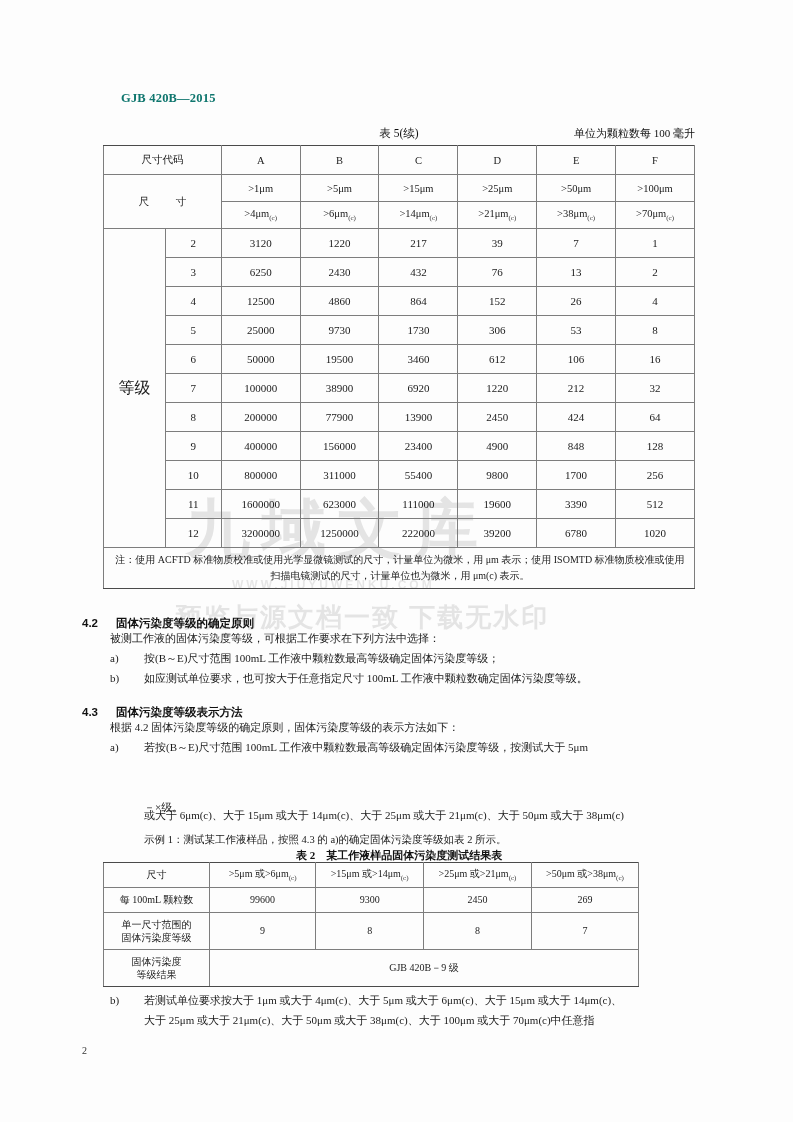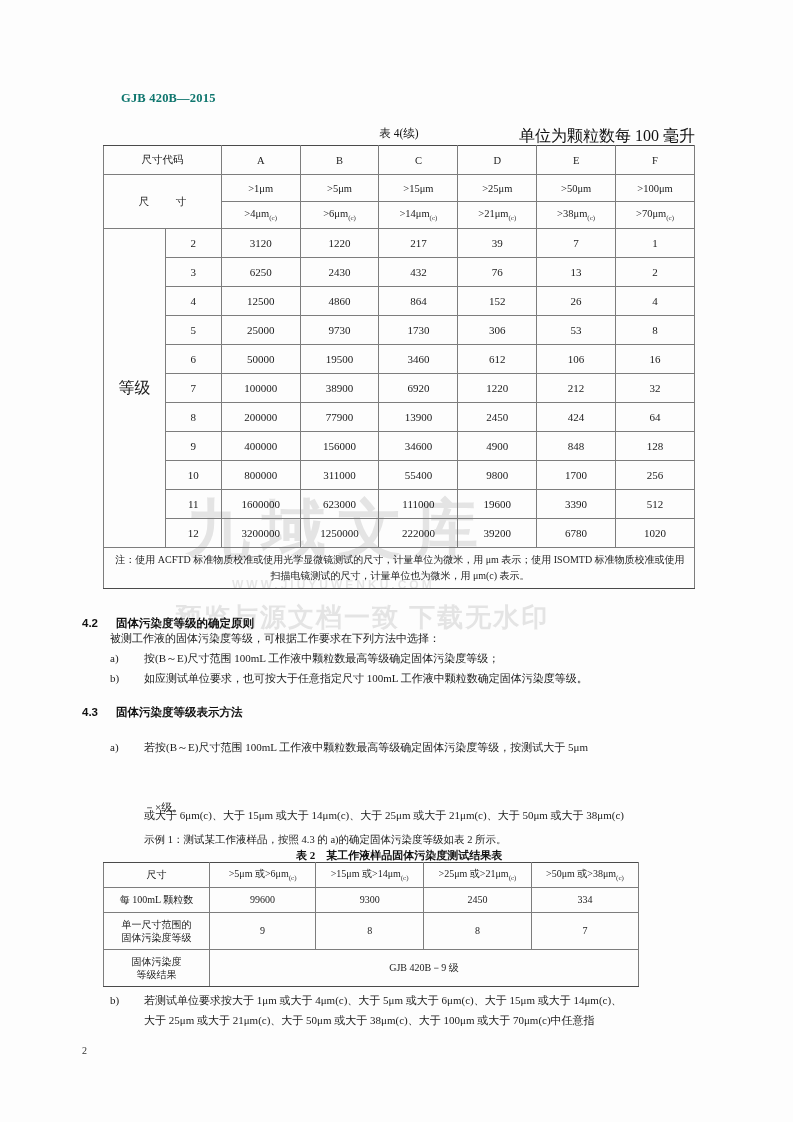--- a/index.html
+++ b/index.html
@@ -48,21 +48,21 @@
   }
   .t1-title {
     position: absolute;
     left: 0; right: 0;
     text-align: center;
     font-size: 11.5px;
     color: #111;
   }
   .t1-unit {
     margin-left: auto;
-    font-size: 16px;
+    font-size: 11px;
     color: #111;
     white-space: nowrap;
   }
 
   
   table.doc-table {
     position: absolute;
     border-collapse: collapse;
     font-size: 10.5px;
     color: #1a1a1a;
@@ -203,21 +203,21 @@
 
 <div class="page">
 
   <div class="wm" id="wm-main">九域文库</div>
   <div class="wm" id="wm-url">WWW.JIUYUWENKU.COM</div>
   <div class="wm" id="wm-sub">预览与源文档一致 下载无水印</div>
 
   <div class="doc-header">GJB 420B—2015</div>
 
   <div class="t1-caption-row">
-    <span class="t1-title">表 4(续)</span>
+    <span class="t1-title">表 5(续)</span>
     <span class="t1-unit">单位为颗粒数每 100 毫升</span>
   </div>
 
   <table class="doc-table" id="table1">
     <colgroup>
       <col style="width:62px">
         <col style="width:56px">
       <col style="width:79px">
         <col style="width:79px">
         <col style="width:79px">
@@ -314,21 +314,21 @@
         <td class="num">77900</td>
         <td class="num">13900</td>
         <td class="num">2450</td>
         <td class="num">424</td>
         <td class="num">64</td>
       </tr>
       <tr>
         <td class="lvl">9</td>
         <td class="num">400000</td>
         <td class="num">156000</td>
-        <td class="num">34600</td>
+        <td class="num">23400</td>
         <td class="num">4900</td>
         <td class="num">848</td>
         <td class="num">128</td>
       </tr>
       <tr>
         <td class="lvl">10</td>
         <td class="num">800000</td>
         <td class="num">311000</td>
         <td class="num">55400</td>
         <td class="num">9800</td>
@@ -369,20 +369,21 @@
     <span class="ltext">按(B～E)尺寸范围 100mL 工作液中颗粒数最高等级确定固体污染度等级；</span>
   </div>
   <div class="list-item" style="left:110px; top:670px; width:600px;">
     <span class="marker">b)</span>
     <span class="ltext">如应测试单位要求，也可按大于任意指定尺寸 100mL 工作液中颗粒数确定固体污染度等级。</span>
   </div>
 
   <div class="sec-head" style="left:82px; top:697px;">
     <span class="num">4.3</span><span>固体污染度等级表示方法</span>
   </div>
+  <div class="para" style="left:110px; top:719px; width:585px;">根据 4.2 固体污染度等级的确定原则，固体污染度等级的表示方法如下：</div>
   <div class="list-item" style="left:110px; top:739px; width:600px;">
     <span class="marker">a)</span>
     <span class="ltext">若按(B～E)尺寸范围 100mL 工作液中颗粒数最高等级确定固体污染度等级，按测试大于 5μm</span>
   </div>
   <div class="para" style="left:144px; top:759px; width:600px;margin-top:48px;">或大于 6μm(c)、大于 15μm 或大于 14μm(c)、大于 25μm 或大于 21μm(c)、大于 50μm 或大于 38μm(c)</div>
   <div class="para" style="left:144px; top:799px; width:600px;">－×级。</div>
 
   <div class="para" style="left:144px; top:831px; width:600px; font-size:10.5px;">示例 1：测试某工作液样品，按照 4.3 的 a)的确定固体污染度等级如表 2 所示。</div>
 
   <div class="t2-title" style="top:848px;font-family:Liberation Serif, serif;">表 2　某工作液样品固体污染度测试结果表</div>
@@ -400,21 +401,21 @@
         <td class="outer-top"><span>&gt;5μm 或&gt;6μm</span><span class="sub">(c)</span></td>
         <td class="outer-top"><span>&gt;15μm 或&gt;14μm</span><span class="sub">(c)</span></td>
         <td class="outer-top"><span>&gt;25μm 或&gt;21μm</span><span class="sub">(c)</span></td>
         <td class="outer-top"><span>&gt;50μm 或&gt;38μm</span><span class="sub">(c)</span></td>
       </tr>
       <tr>
         <td class="r-label">每 100mL 颗粒数</td>
         <td>99600</td>
         <td>9300</td>
         <td>2450</td>
-        <td>334</td>
+        <td>269</td>
       </tr>
       <tr>
         <td class="r-label two-line">
           <div>单一尺寸范围的</div>
           <div>固体污染度等级</div>
         </td>
         <td class="two-line">9</td>
         <td class="two-line">8</td>
         <td class="two-line">8</td>
         <td class="two-line">7</td>

